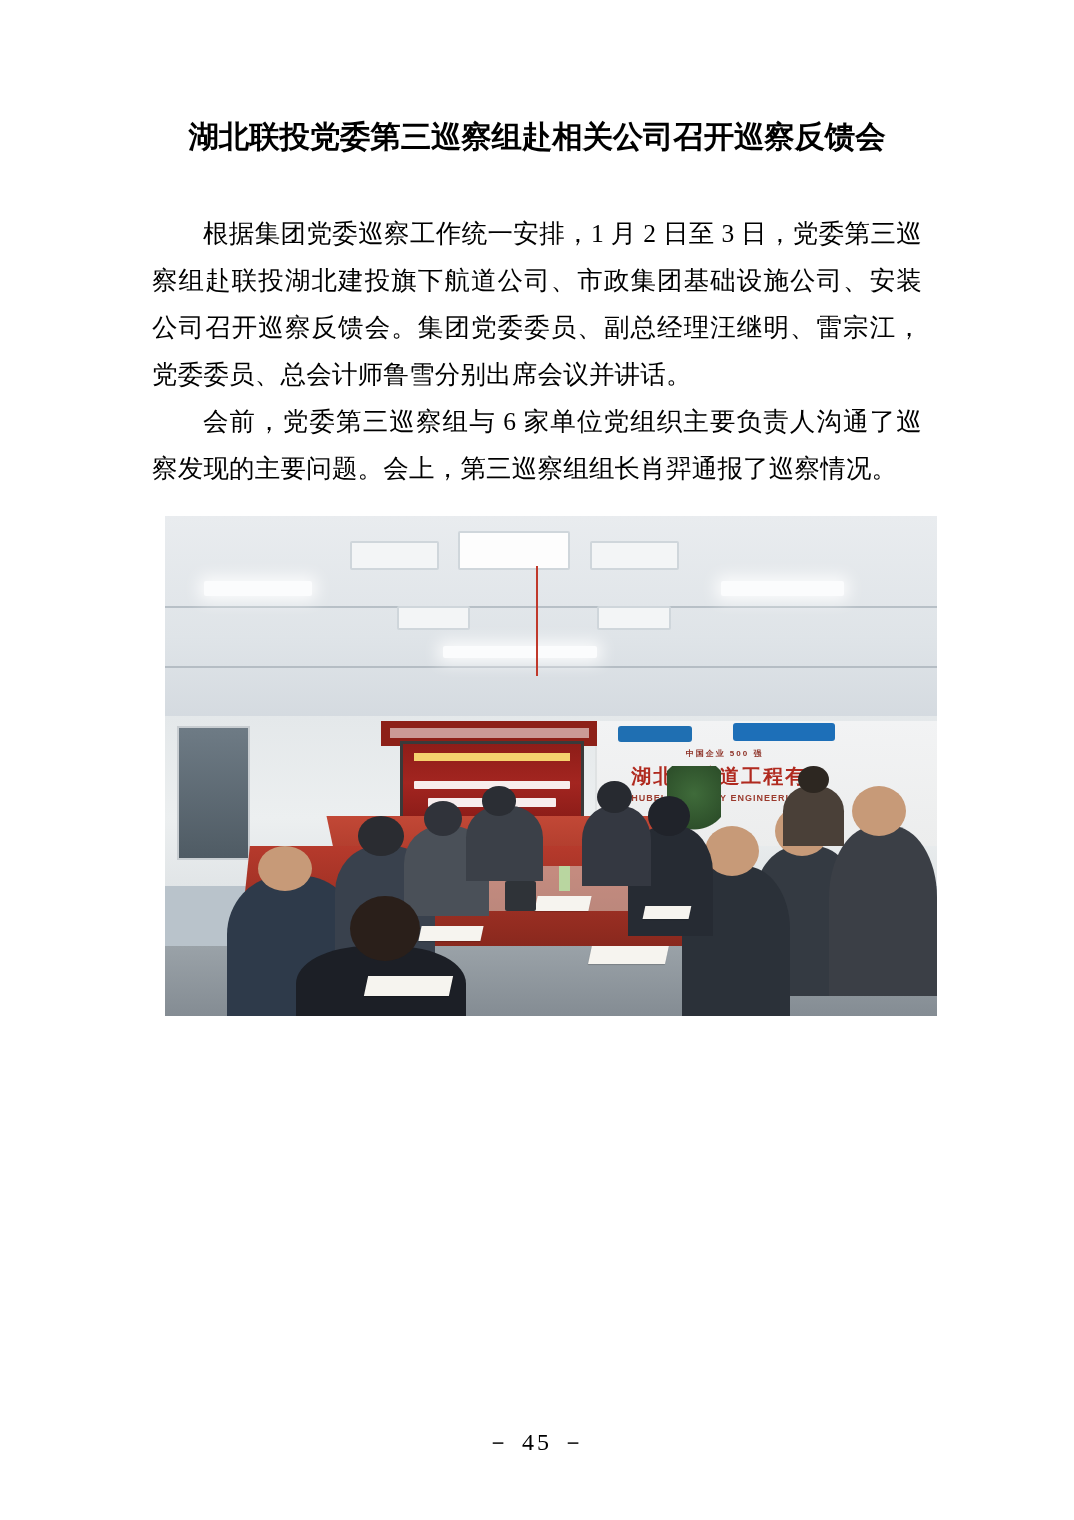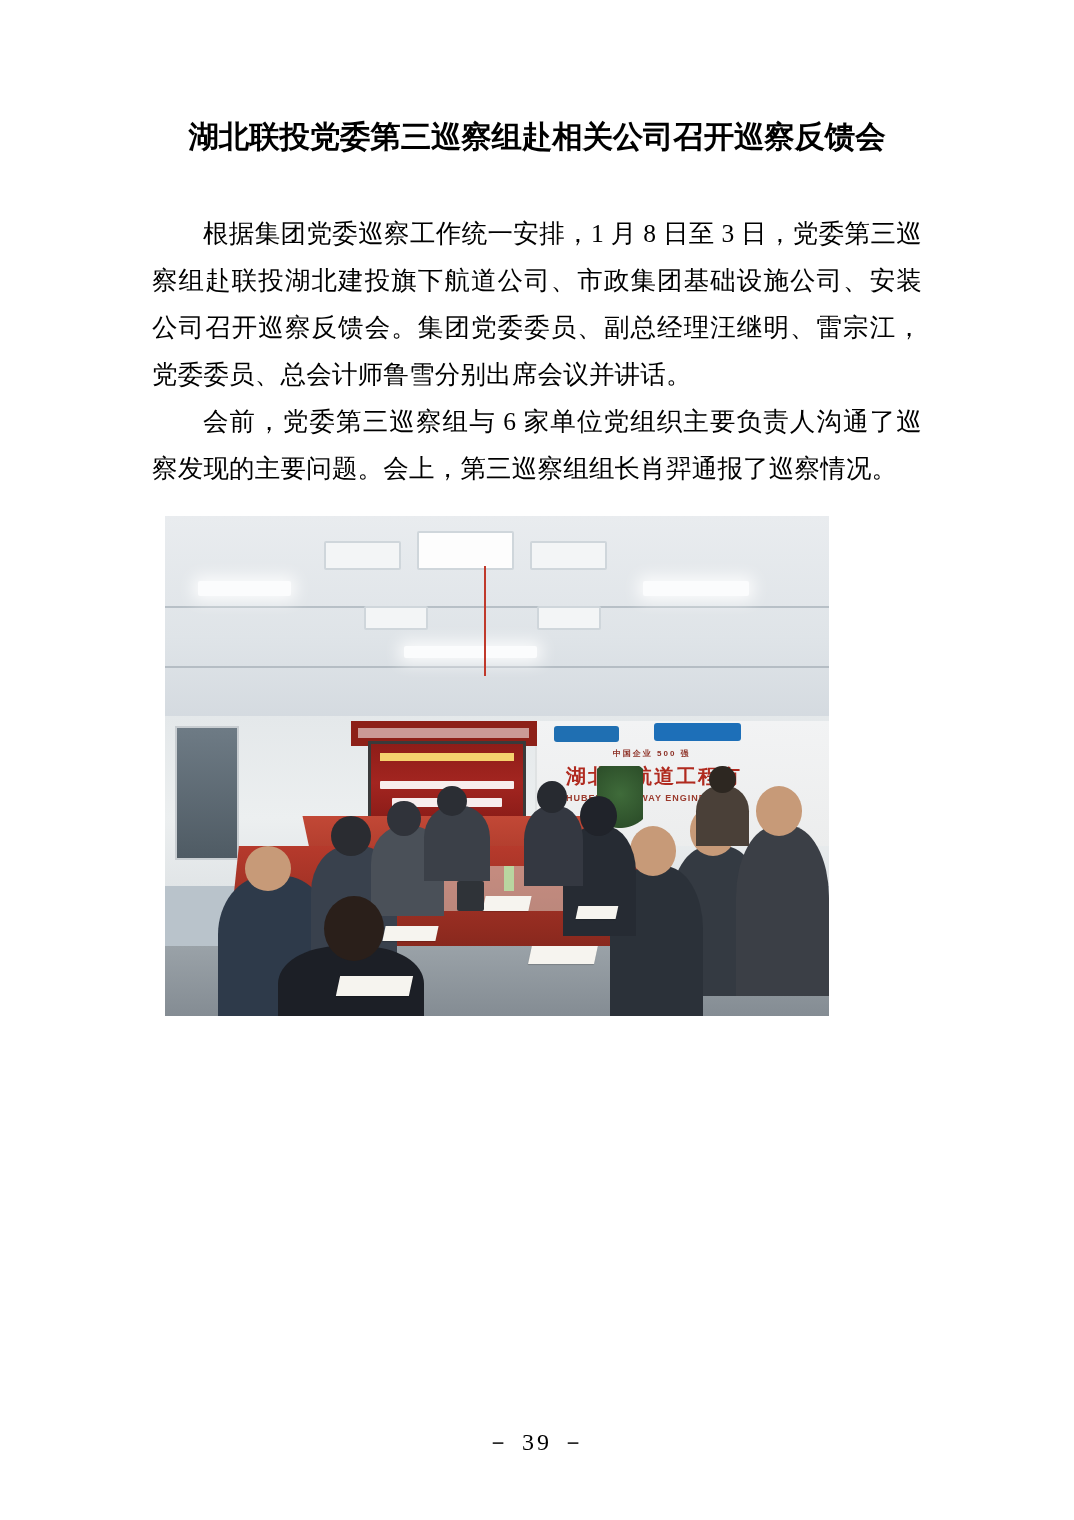--- a/index.html
+++ b/index.html
@@ -46,21 +46,21 @@
     text-justify: inter-ideograph;
     color: #000000;
     text-indent: 2em;
     letter-spacing: 0.2px;
   }
   .para.first {
     margin-top: 52px;
   }
   .figure {
     margin: 24px 0 0 13px;
-    width: 664px;
+    width: 772px;
     height: 500px;
     position: relative;
     overflow: hidden;
     background: #b9c3cb;
     border: 0;
   }
   
   .ph-ceiling {
     position: absolute; left: 0; top: 0; width: 100%; height: 44%;
     background: linear-gradient(180deg, #e9ecef 0%, #dfe4e8 55%, #d2d8de 100%);
@@ -155,21 +155,21 @@
   }
 </style>
 </head>
 <body>
 
 <div class="page">
   <div class="content">
 
     <h1 class="doc-title">湖北联投党委第三巡察组赴相关公司召开巡察反馈会</h1>
 
-    <p class="para first">根据集团党委巡察工作统一安排，1 月 8 日至 3 日，党委第三巡察组赴联投湖北建投旗下航道公司、市政集团基础设施公司、安装公司召开巡察反馈会。集团党委委员、副总经理汪继明、雷宗江，党委委员、总会计师鲁雪分别出席会议并讲话。</p>
+    <p class="para first">根据集团党委巡察工作统一安排，1 月 2 日至 3 日，党委第三巡察组赴联投湖北建投旗下航道公司、市政集团基础设施公司、安装公司召开巡察反馈会。集团党委委员、副总经理汪继明、雷宗江，党委委员、总会计师鲁雪分别出席会议并讲话。</p>
     <p class="para">会前，党委第三巡察组与 6 家单位党组织主要负责人沟通了巡察发现的主要问题。会上，第三巡察组组长肖羿通报了巡察情况。</p>
 
     <div class="figure">
 
       <div class="ph-ceiling"></div>
       <div class="ph-ceil-line" style="top:18%"></div>
       <div class="ph-ceil-line" style="top:30%"></div>
       <div class="ph-panel" style="left:24%;top:5%;width:11%;height:5%"></div>
       <div class="ph-panel" style="left:55%;top:5%;width:11%;height:5%"></div>
       <div class="ph-panel" style="left:38%;top:3%;width:14%;height:7%;background:#fdfdfd"></div>
@@ -238,14 +238,14 @@
       <div class="ph-paper" style="left:48%;top:76%;width:7%;height:3%"></div>
       <div class="ph-paper" style="left:62%;top:78%;width:6%;height:2.5%"></div>
       <div class="ph-paper" style="left:26%;top:92%;width:11%;height:4%"></div>
       <div style="position:absolute;left:44%;top:73%;width:4%;height:6%;background:#2f3338;border-radius:2px"></div>
       <div style="position:absolute;left:51%;top:70%;width:1.5%;height:5%;background:#b9d6a0"></div>
     </div>
 
 
   </div>
 
-  <div class="footer">－ 39 －</div>
+  <div class="footer">－ 45 －</div>
 </div>
 
 </body></html>

